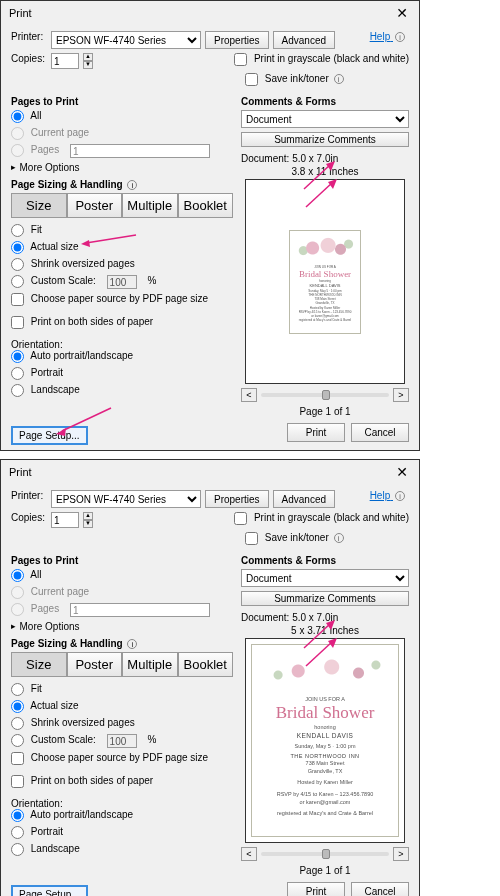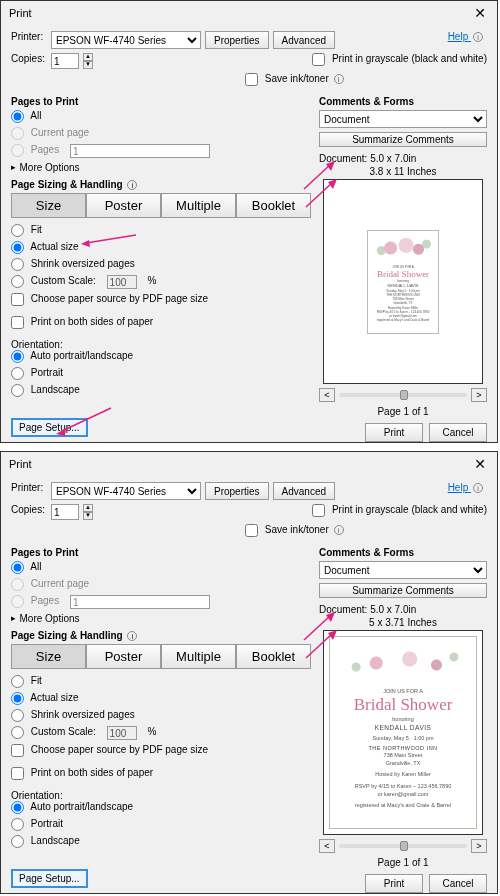--- a/index.html
+++ b/index.html
@@ -1,17 +1,17 @@
 <!DOCTYPE html>
 <html><head>
   <meta charset="utf-8">
   <style>
     * { box-sizing: border-box; margin: 0; padding: 0; }
     body { font-family: "Segoe UI", Tahoma, sans-serif; font-size: 10px; background: #fff; width: 500px; }
-    .dialog { width: 498px; border: 1px solid #333; background: #f0f0f0; position: relative; padding-bottom: 0; }
+    .dialog { width: 420px; border: 1px solid #333; background: #f0f0f0; position: relative; padding-bottom: 8px; }
     .titlebar { display: flex; justify-content: space-between; align-items: center; padding: 4px 8px; background: #f0f0f0; }
     .titlebar .title { font-size: 11px; }
     .close-btn { font-size: 14px; width: 18px; text-align: center; cursor: pointer; }
     .content { padding: 6px 10px 4px; position: relative; }
     .row { display: flex; margin-bottom: 4px; gap: 4px; }
     label.lbl { display: inline-block; min-width: 36px; }
     select.printer-select { width: 150px; height: 18px; font-size: 10px; background: #fff; border: 1px solid #999; }
     .btn { background: linear-gradient(#fdfdfd,#e6e6e6); border: 1px solid #999; padding: 1px 8px; font-size: 10px; cursor: pointer; }
     .btn-sm { min-width: 50px; }
     .help-link { position: absolute; right: 14px; top: 6px; color: #0066cc; text-decoration: underline; font-size: 10px; }

